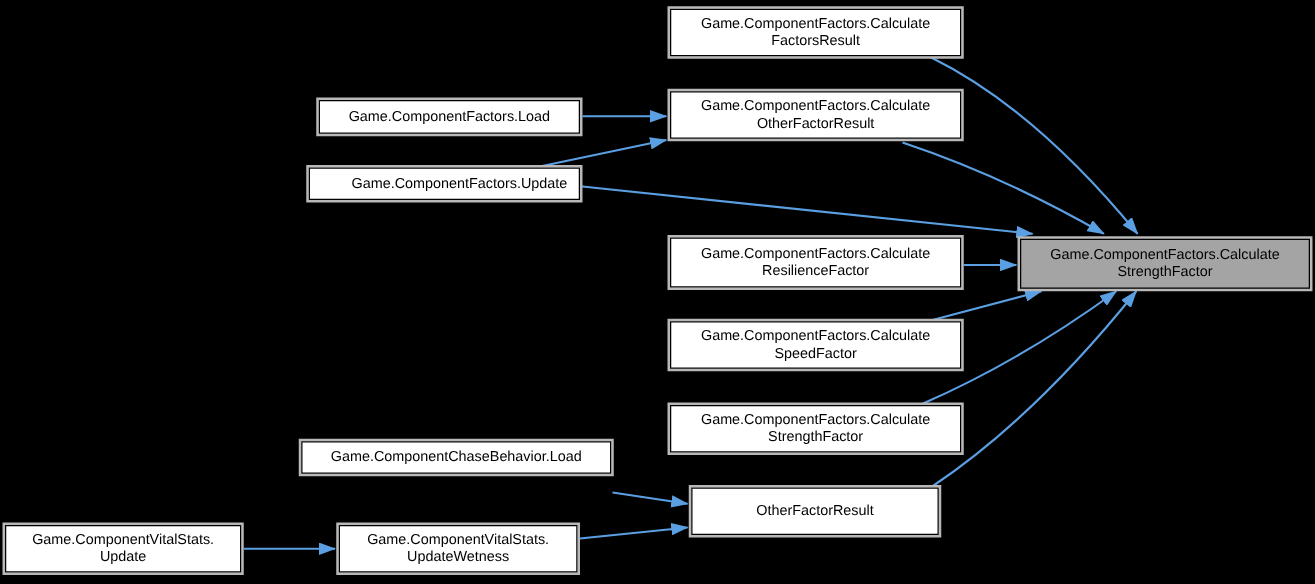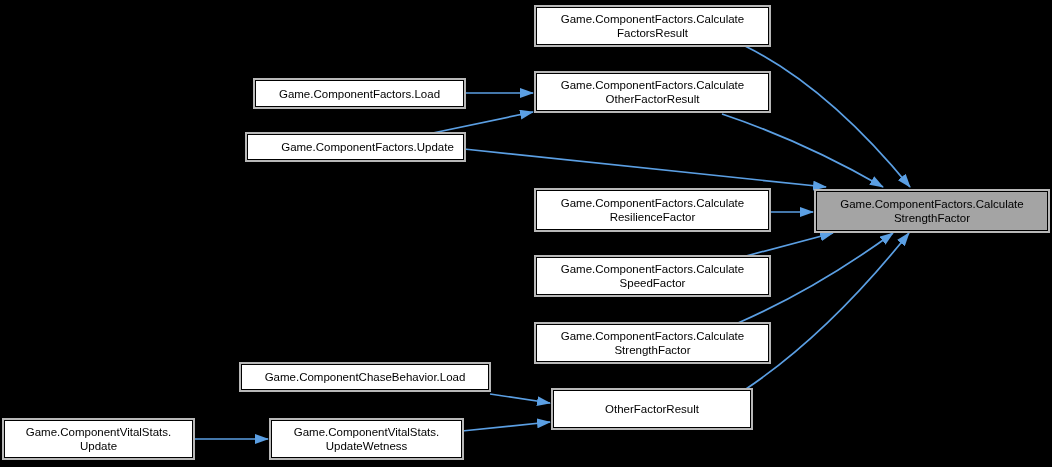--- a/index.html
+++ b/index.html
@@ -80,21 +80,21 @@
         <div>ResilienceFactor</div>
       </div>
       <div class="node" style="left: 536px; top: 257px; width: 233px; height: 38px;">
         <div>Game.ComponentFactors.Calculate</div>
         <div>SpeedFactor</div>
       </div>
       <div class="node" style="left: 536px; top: 324px; width: 233px; height: 38px;">
         <div>Game.ComponentFactors.Calculate</div>
         <div>StrengthFactor</div>
       </div>
-      <div class="node" style="left: 241px; top: 364px; width: 248px; height: 26px; text-align: center;">
+      <div class="node" style="left: 241px; top: 353px; width: 248px; height: 26px; text-align: center;">
         <div>Game.ComponentChaseBehavior.Load</div>
       </div>
       <div class="node" style="left: 553px; top: 390px; width: 198px; height: 38px;">
         <div>OtherFactorResult</div>
       </div>
       <div class="node" style="left: 4px; top: 420px; width: 189px; height: 38px;">
         <div>Game.ComponentVitalStats.</div>
         <div>Update</div>
       </div>
       <div class="node" style="left: 271px; top: 420px; width: 191px; height: 38px;">

